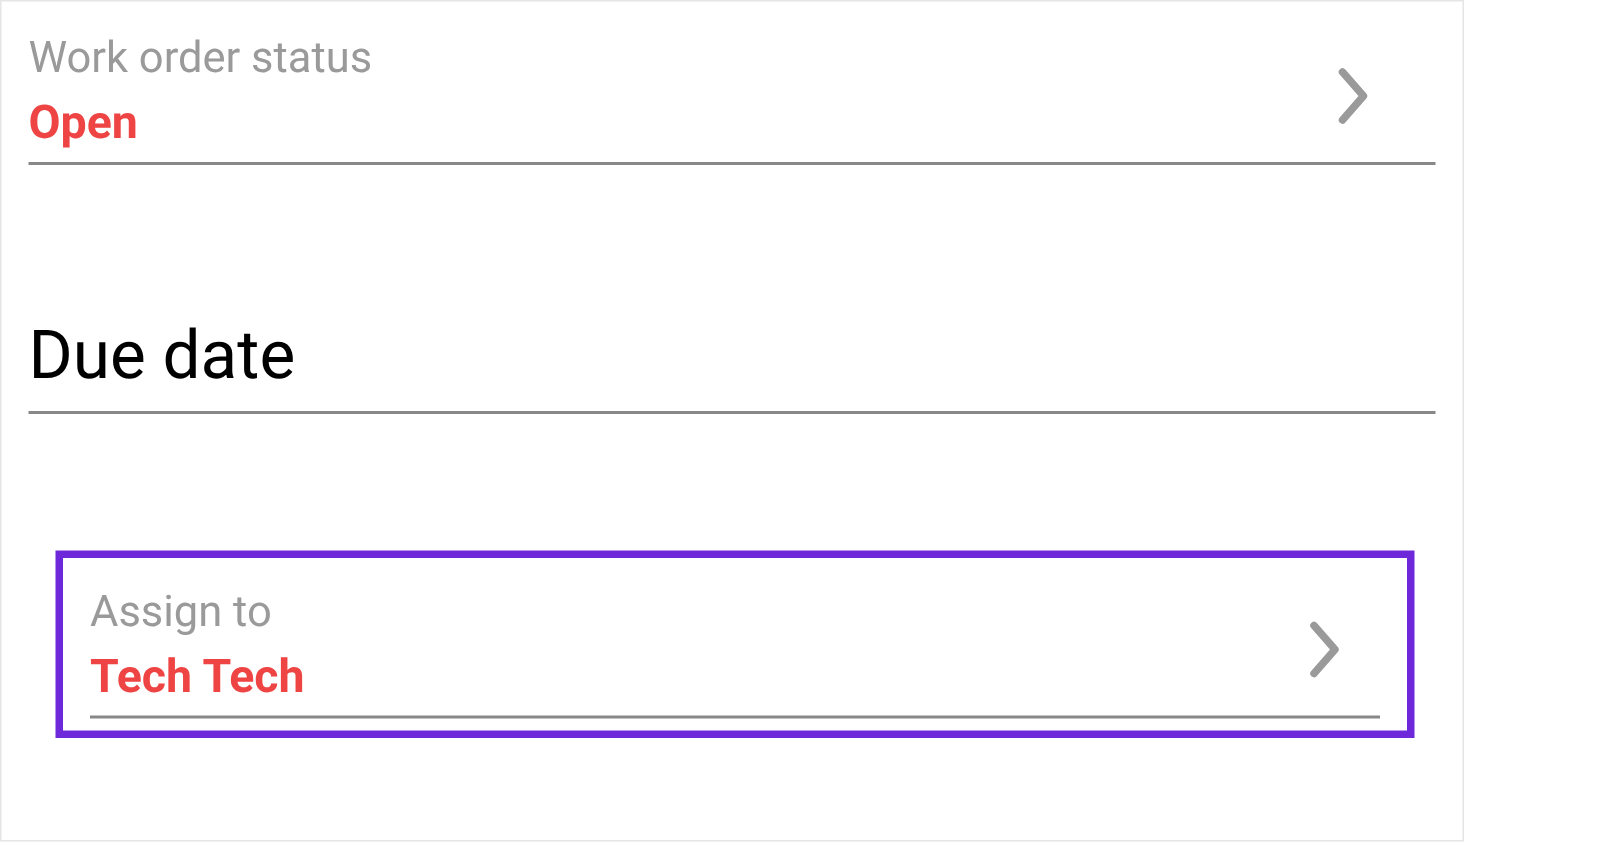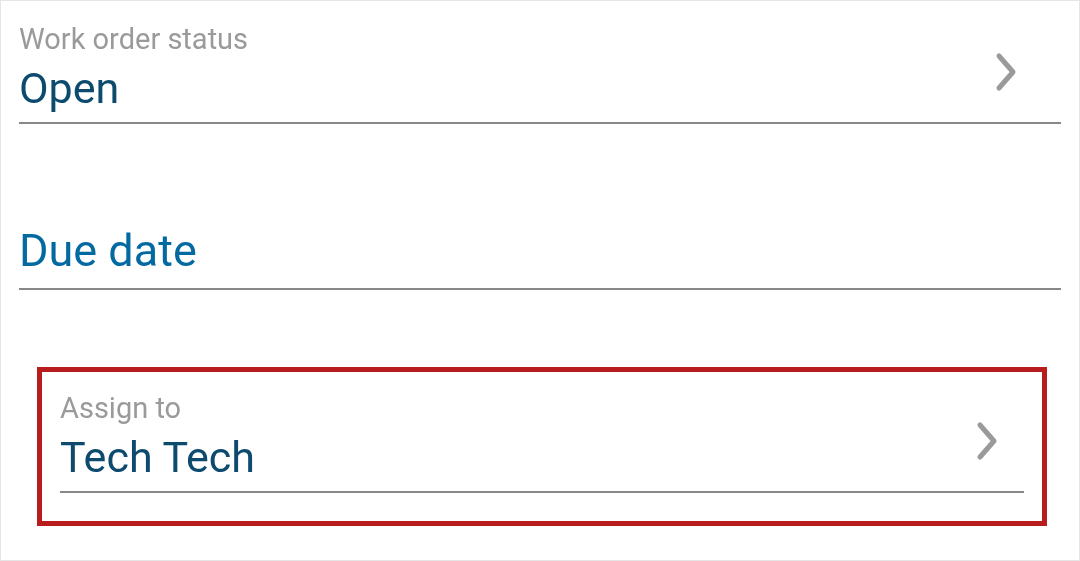--- a/index.html
+++ b/index.html
@@ -8,49 +8,49 @@
       padding: 0;
     }
     body {
       font-family: -apple-system, BlinkMacSystemFont, "Segoe UI", Roboto, Helvetica, Arial, sans-serif;
       background: #fff;
       width: 1080px;
       height: 561px;
     }
     .container {
       border: 1px solid #e5e5e5;
-      width: 1080px;
+      width: 976px;
       height: 561px;
       position: relative;
     }
     .field {
       position: relative;
       padding: 12px 18px 0 18px;
     }
     .field-inner {
       border-bottom: 2px solid #888;
       padding-bottom: 8px;
       position: relative;
     }
     .field-label {
       font-size: 29px;
       color: #9a9a9a;
       font-weight: 400;
       line-height: 1.3;
       margin-bottom: 4px;
     }
     .field-value {
-      font-size: 43px;
-      color: #0c4a6e;
-      font-weight: 400;
+      font-size: 31px;
+      color: #ef4444;
+      font-weight: 700;
       line-height: 1.2;
     }
     .field-placeholder {
       font-size: 45px;
-      color: #0369a1;
+      color: #000000;
       font-weight: 400;
       line-height: 1.2;
       padding-bottom: 2px;
     }
     .chevron {
       position: absolute;
       right: 42px;
       top: 50%;
       transform: translateY(-50%);
     }
@@ -63,22 +63,22 @@
       margin-top: 8px;
     }
     .field-due {
       margin-top: 88px;
     }
     .field-assign-wrapper {
       position: absolute;
       left: 36px;
       right: 32px;
       top: 366px;
-      border: 5px solid #b91c1c;
-      padding: 18px 18px 28px 18px;
+      border: 5px solid #6d28d9;
+      padding: 18px 18px 8px 18px;
     }
     .field-assign {
       padding: 0;
     }
     .field-assign .chevron {
       right: 24px;
     }
   </style>
 </head>
 <body>

